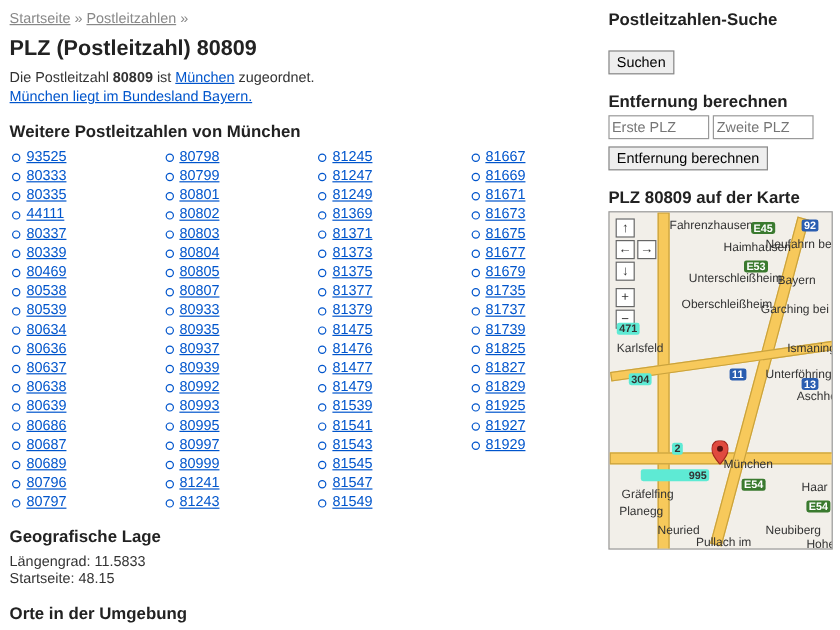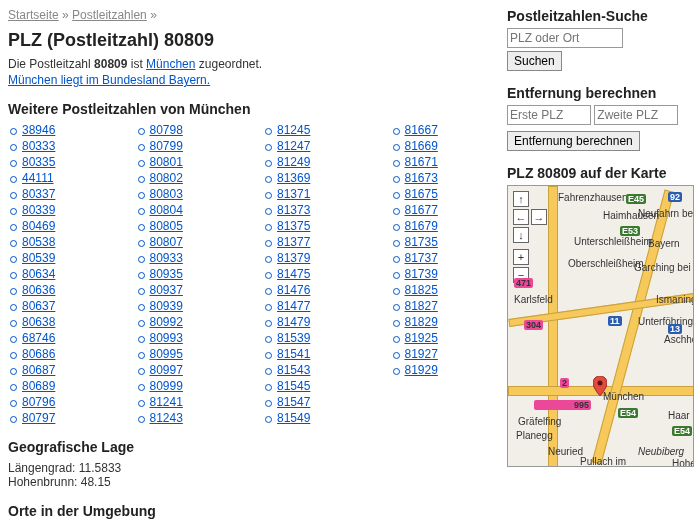--- a/index.html
+++ b/index.html
@@ -22,55 +22,55 @@
 .map{width:185px;height:280px;border:1px solid #999;position:relative;background:#f2efe9;overflow:hidden}
 .mapctrl{position:absolute;left:4px;top:4px;}
 .mbtn{width:16px;height:16px;border:1px solid #666;background:#fff;font-size:11px;line-height:14px;text-align:center;display:inline-block;margin:1px;box-sizing:border-box}
 .roads{position:absolute;inset:0}
 .road{position:absolute;background:#f7c95b;border:1px solid #c9a23d}
 .city{position:absolute;font-size:10px;color:#333;white-space:nowrap}
 .marker{position:absolute;left:85px;top:190px;width:14px;height:14px}
 .marker svg{display:block}
 .badge{position:absolute;font-size:9px;font-weight:bold;color:#fff;background:#3a7a2f;border-radius:2px;padding:0 2px}
 .badgeB{background:#2a5db0}
-.badgeY{background:#ec4899;color:#333}
+.badgeY{background:#5eead4;color:#333}
 </style>
 </head>
 <body>
 
 <div class="main">
   <div class="breadcrumb">
     <a>Startseite</a>
     <span>»</span>
     <a>Postleitzahlen</a>
     <span>»</span>
   </div>
 
   <h1>PLZ (Postleitzahl) 80809</h1>
   <p class="intro">
     <span>Die Postleitzahl </span><b>80809</b><span> ist </span><a>München</a><span> zugeordnet.</span>
   </p>
   <p class="intro"><a>München liegt im Bundesland Bayern.</a></p>
 
   <h2>Weitere Postleitzahlen von München</h2>
   <ul class="plz" id="plzlist">
-      <li><a>38946</a></li>
+      <li><a>93525</a></li>
       <li><a>80333</a></li>
       <li><a>80335</a></li>
       <li><a>44111</a></li>
       <li><a>80337</a></li>
       <li><a>80339</a></li>
       <li><a>80469</a></li>
       <li><a>80538</a></li>
       <li><a>80539</a></li>
       <li><a>80634</a></li>
       <li><a>80636</a></li>
       <li><a>80637</a></li>
       <li><a>80638</a></li>
-      <li><a>68746</a></li>
+      <li><a>80639</a></li>
       <li><a>80686</a></li>
       <li><a>80687</a></li>
       <li><a>80689</a></li>
       <li><a>80796</a></li>
       <li><a>80797</a></li>
       <li><a>80798</a></li>
       <li><a>80799</a></li>
       <li><a>80801</a></li>
       <li><a>80802</a></li>
       <li><a>80803</a></li>
@@ -120,30 +120,30 @@
       <li><a>81825</a></li>
       <li><a>81827</a></li>
       <li><a>81829</a></li>
       <li><a>81925</a></li>
       <li><a>81927</a></li>
       <li><a>81929</a></li>
     </ul>
 
   <h2>Geografische Lage</h2>
   <div><span>Längengrad:</span> <span>11.5833</span></div>
-  <div><span>Hohenbrunn:</span> <span>48.15</span></div>
+  <div><span>Startseite:</span> <span>48.15</span></div>
 
   <h2>Orte in der Umgebung</h2>
 
 </div>
 
 <div class="side">
   <div class="box">
     <h3>Postleitzahlen-Suche</h3>
-    <input type="text" style="width: 110px;" placeholder="PLZ oder Ort"><br>
+    <br>
     <button>Suchen</button>
   </div>
   <div class="box">
     <h3>Entfernung berechnen</h3>
     <div class="dist">
       <input type="text" placeholder="Erste PLZ" style="">
       <input type="text" placeholder="Zweite PLZ" style="">
     </div>
     <button style="margin-top:3px">Entfernung berechnen</button>
   </div>
@@ -173,21 +173,21 @@
           <div class="city" style="left: 126px; top: 76px;">Garching bei München</div>
           <div class="city" style="left: 6px; top: 108px;">Karlsfeld</div>
           <div class="city" style="left: 148px; top: 108px;">Ismaning</div>
           <div class="city" style="left: 130px; top: 130px;">Unterföhring</div>
           <div class="city" style="left: 156px; top: 148px;">Aschheim</div>
           <div class="city" style="left: 95px; top: 205px;">München</div>
           <div class="city" style="left: 10px; top: 230px;">Gräfelfing</div>
           <div class="city" style="left: 8px; top: 244px;">Planegg</div>
           <div class="city" style="left: 40px; top: 260px;">Neuried</div>
           <div class="city" style="left: 72px; top: 270px;">Pullach im</div>
-          <div class="city" style="left: 130px; top: 260px; font-style: italic;">Neubiberg</div>
+          <div class="city" style="left: 130px; top: 260px;">Neubiberg</div>
           <div class="city" style="left: 164px; top: 272px;">Hohenbrunn</div>
           <div class="city" style="left: 160px; top: 224px;">Haar</div>
           <div class="badge " style="left: 118px; top: 8px;">E45</div>
           <div class="badge badgeB" style="left: 160px; top: 6px; text-align: center;">92</div>
           <div class="badge " style="left: 112px; top: 40px;">E53</div>
           <div class="badge badgeY" style="left: 6px; top: 92px;">471</div>
           <div class="badge badgeY" style="left: 16px; top: 134px;">304</div>
           <div class="badge badgeB" style="left: 100px; top: 130px;">11</div>
           <div class="badge badgeB" style="left: 160px; top: 138px;">13</div>
           <div class="badge badgeY" style="left: 52px; top: 192px;">2</div>

